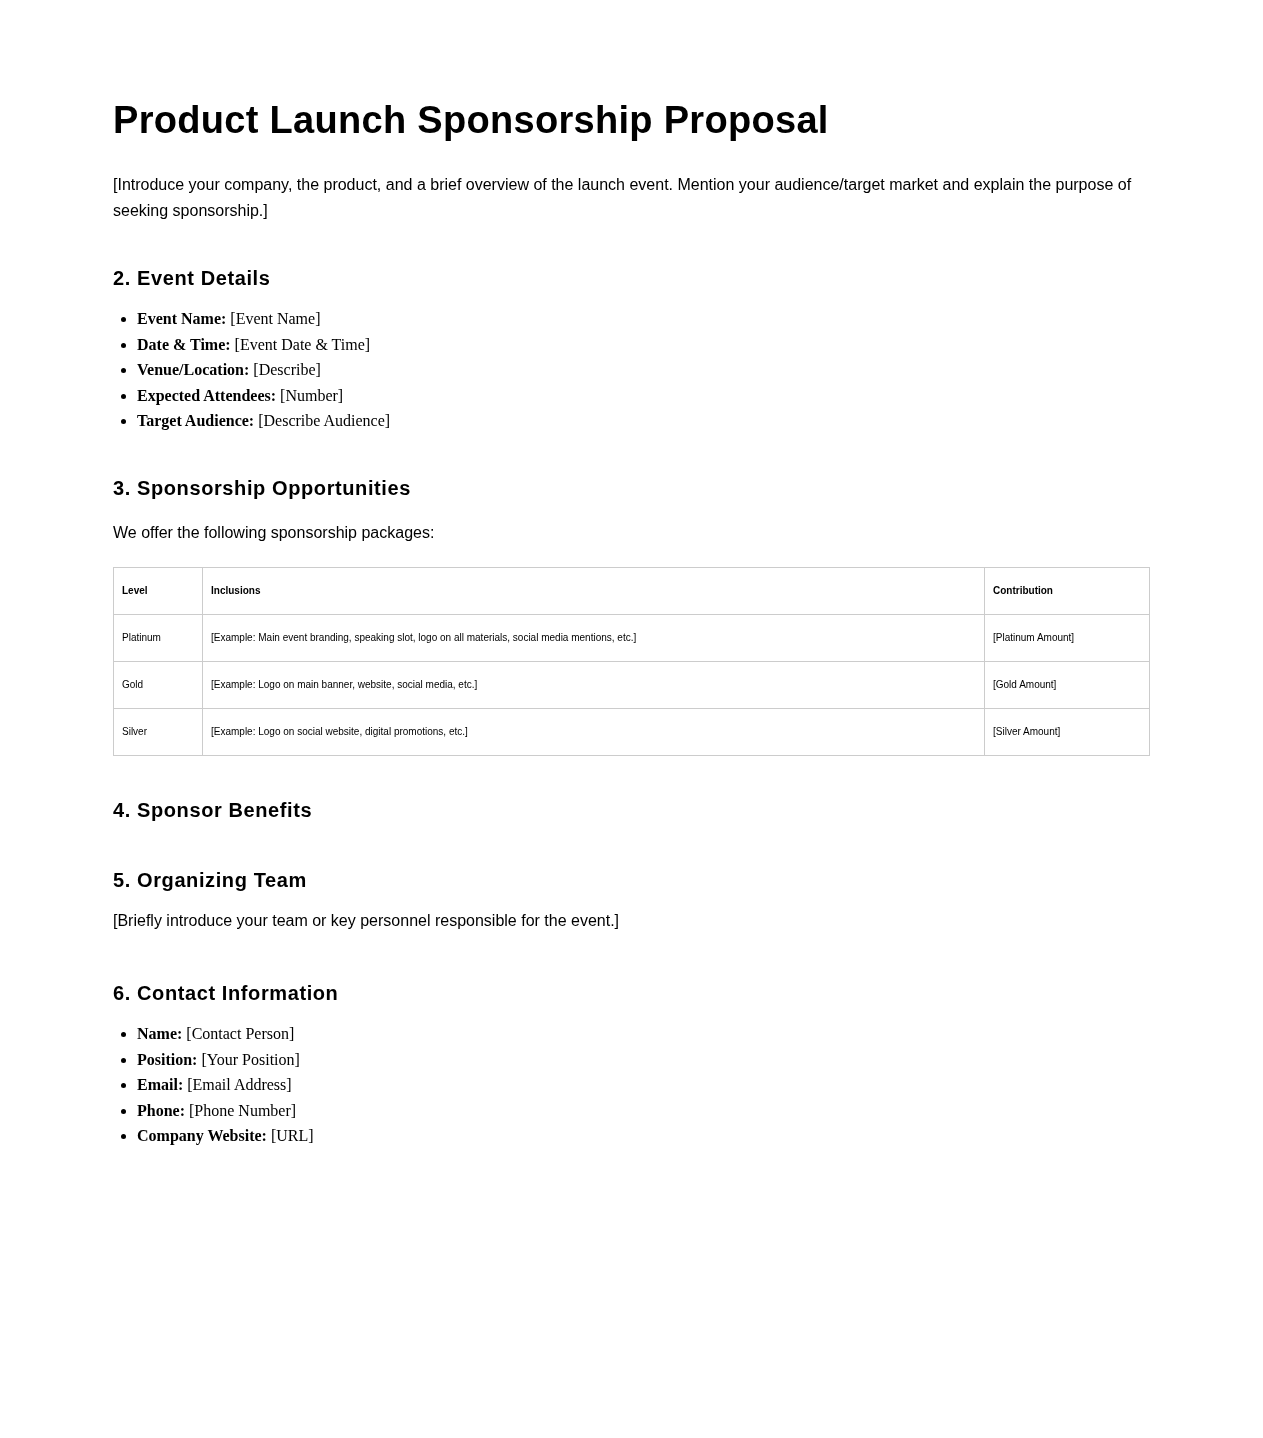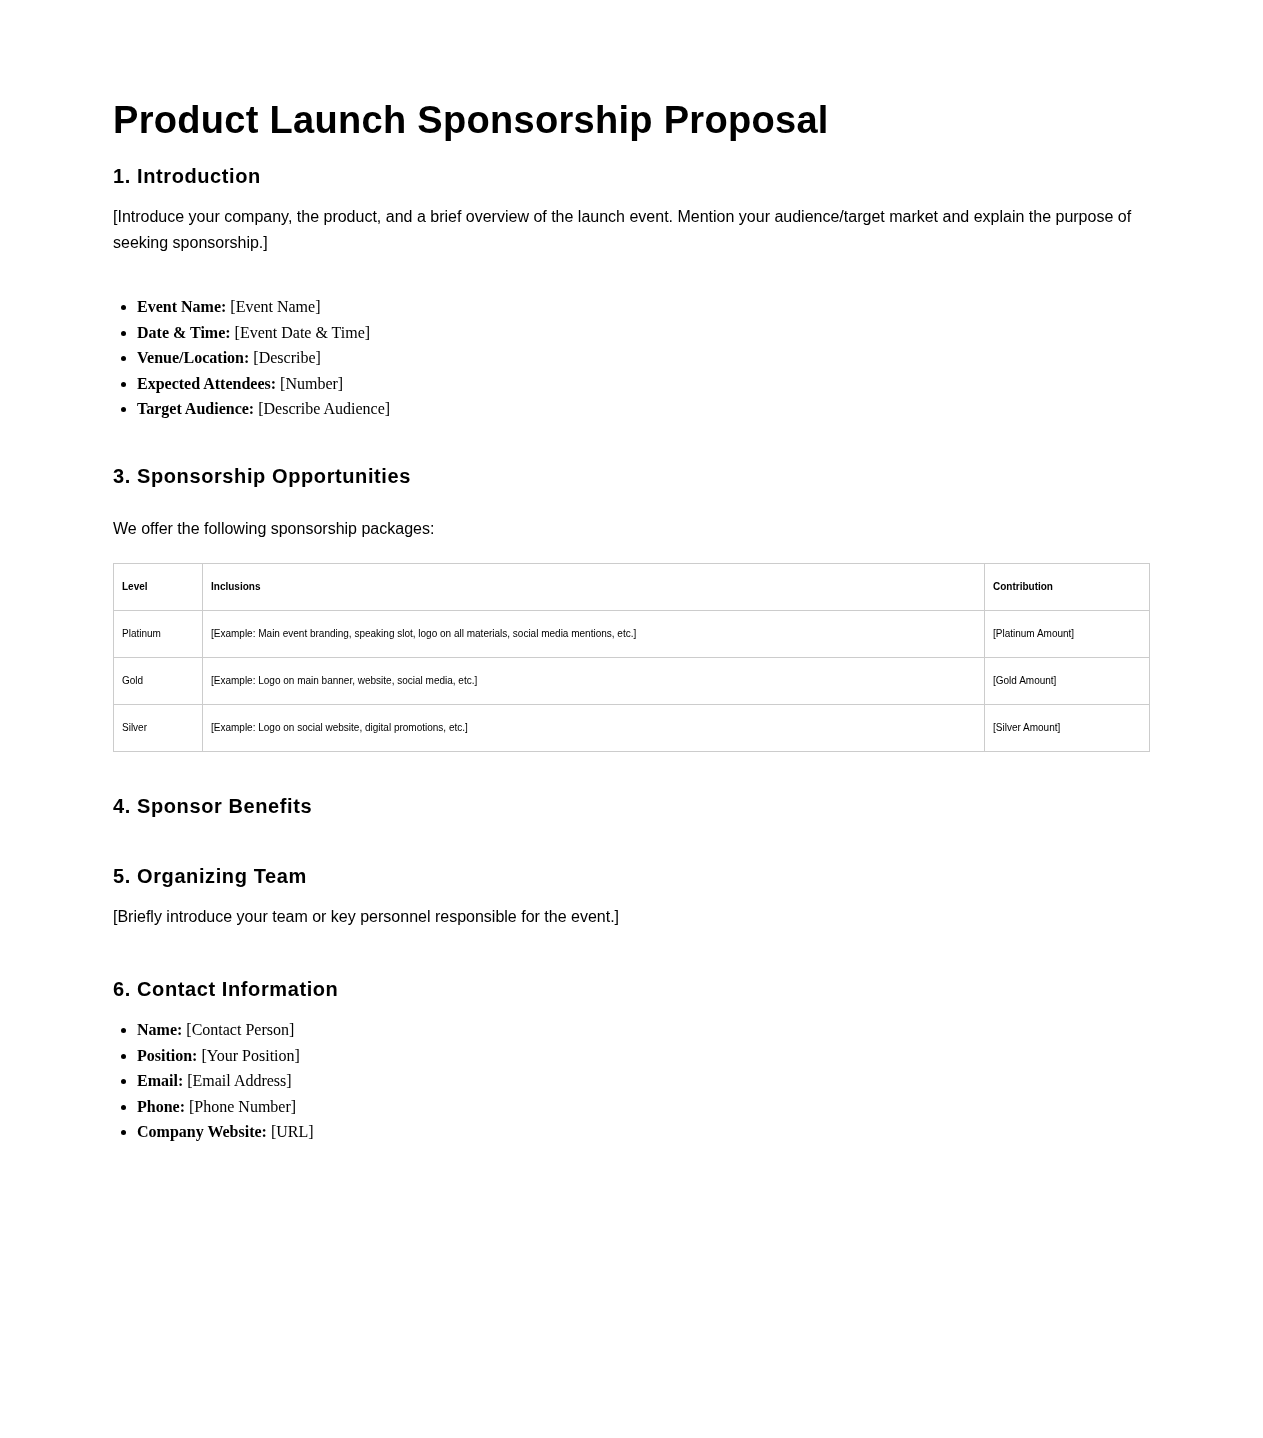--- a/index.html
+++ b/index.html
@@ -35,37 +35,37 @@
 </style>
 </head>
 <body>
 
 <div class="page">
   <h1>Product Launch Sponsorship Proposal</h1>
 
   <div class="content">
 
     <section class="sec">
-      <h2>1. Introduction</h2>
       <p style="margin-top:12px;">[Introduce your company, the product, and a brief overview of the launch event. Mention your audience/target market and explain the purpose of seeking sponsorship.]</p>
     </section>
 
     <section class="sec" style="margin-top:38px;">
+      <h2>2. Event Details</h2>
       <ul style="margin-top:12px;">
         <li><b>Event Name:</b><span> [Event Name]</span></li>
         <li><b>Date &amp; Time:</b><span> [Event Date &amp; Time]</span></li>
         <li><b>Venue/Location:</b><span> [Describe]</span></li>
         <li><b>Expected Attendees:</b><span> [Number]</span></li>
         <li><b>Target Audience:</b><span> [Describe Audience]</span></li>
       </ul>
     </section>
 
     <section class="sec" style="margin-top:38px;">
       <h2>3. Sponsorship Opportunities</h2>
-      <p style="margin-top:24px;">We offer the following sponsorship packages:</p>
+      <p style="margin-top:16px;">We offer the following sponsorship packages:</p>
       <table style="margin-top:21px;">
         <colgroup>
             <col class="c1">
             <col class="c2">
             <col class="c3">
           </colgroup>
         <thead>
           <tr>
             <th>Level</th>
             <th>Inclusions</th>

